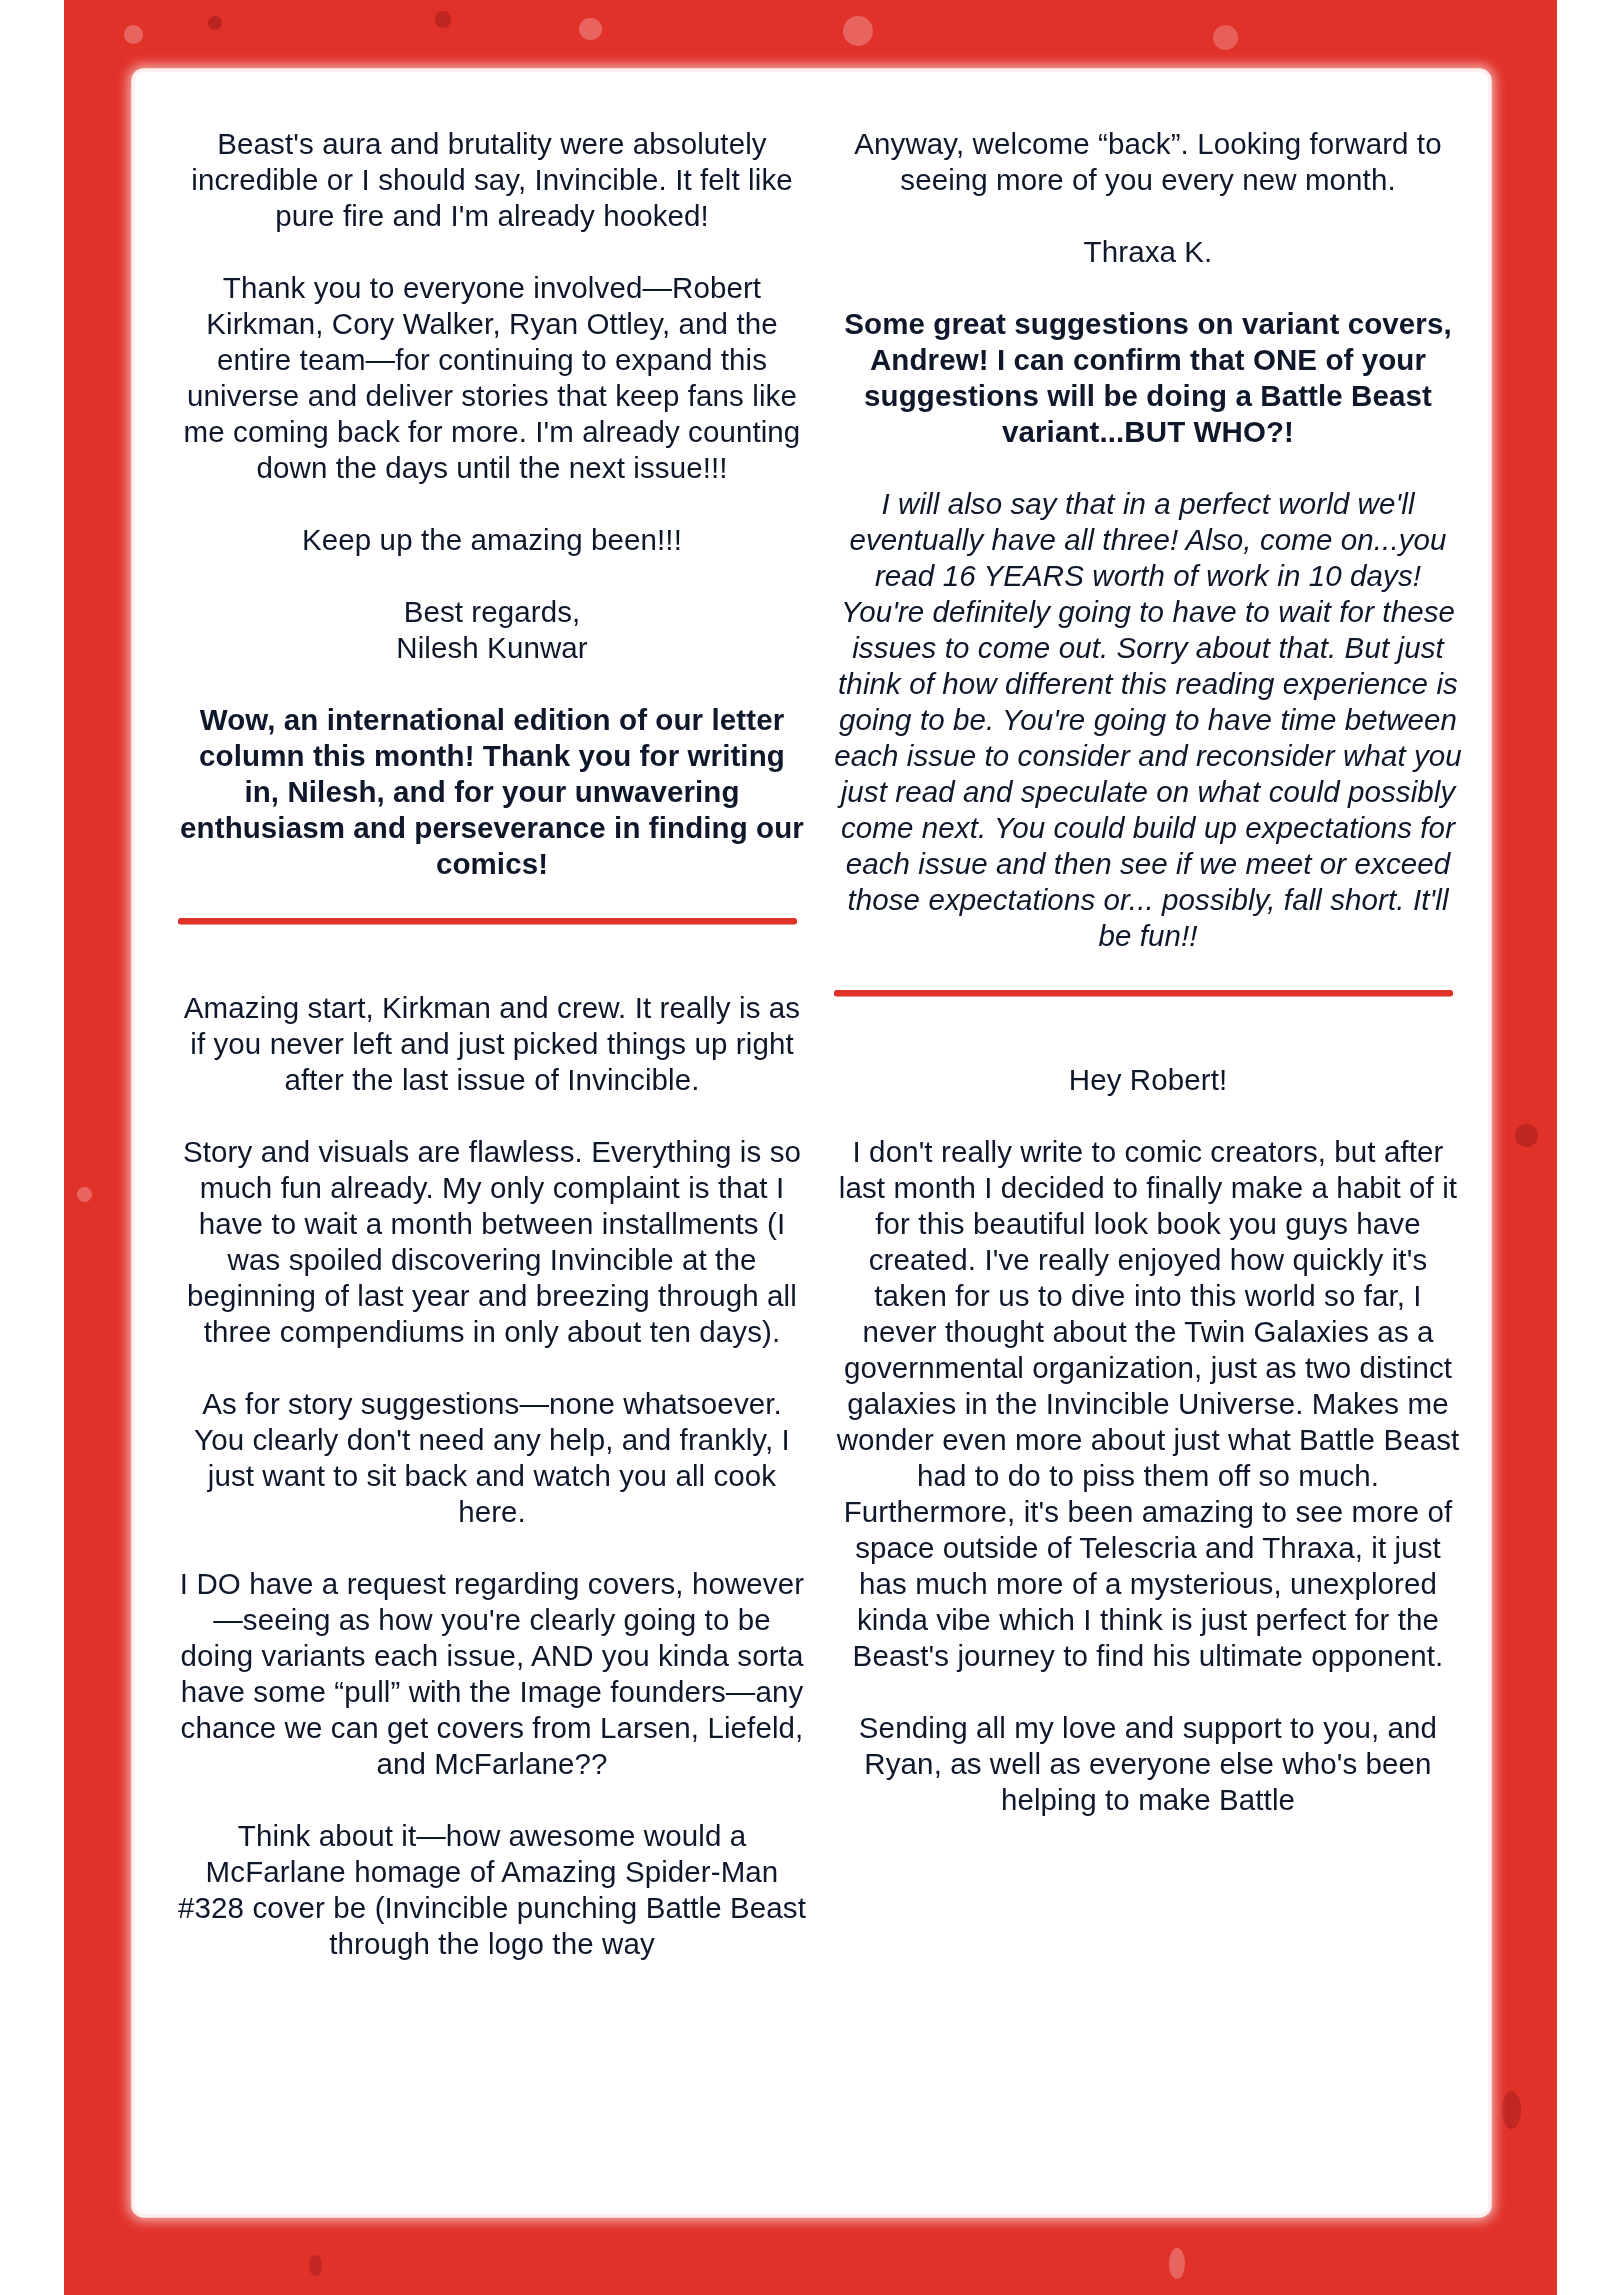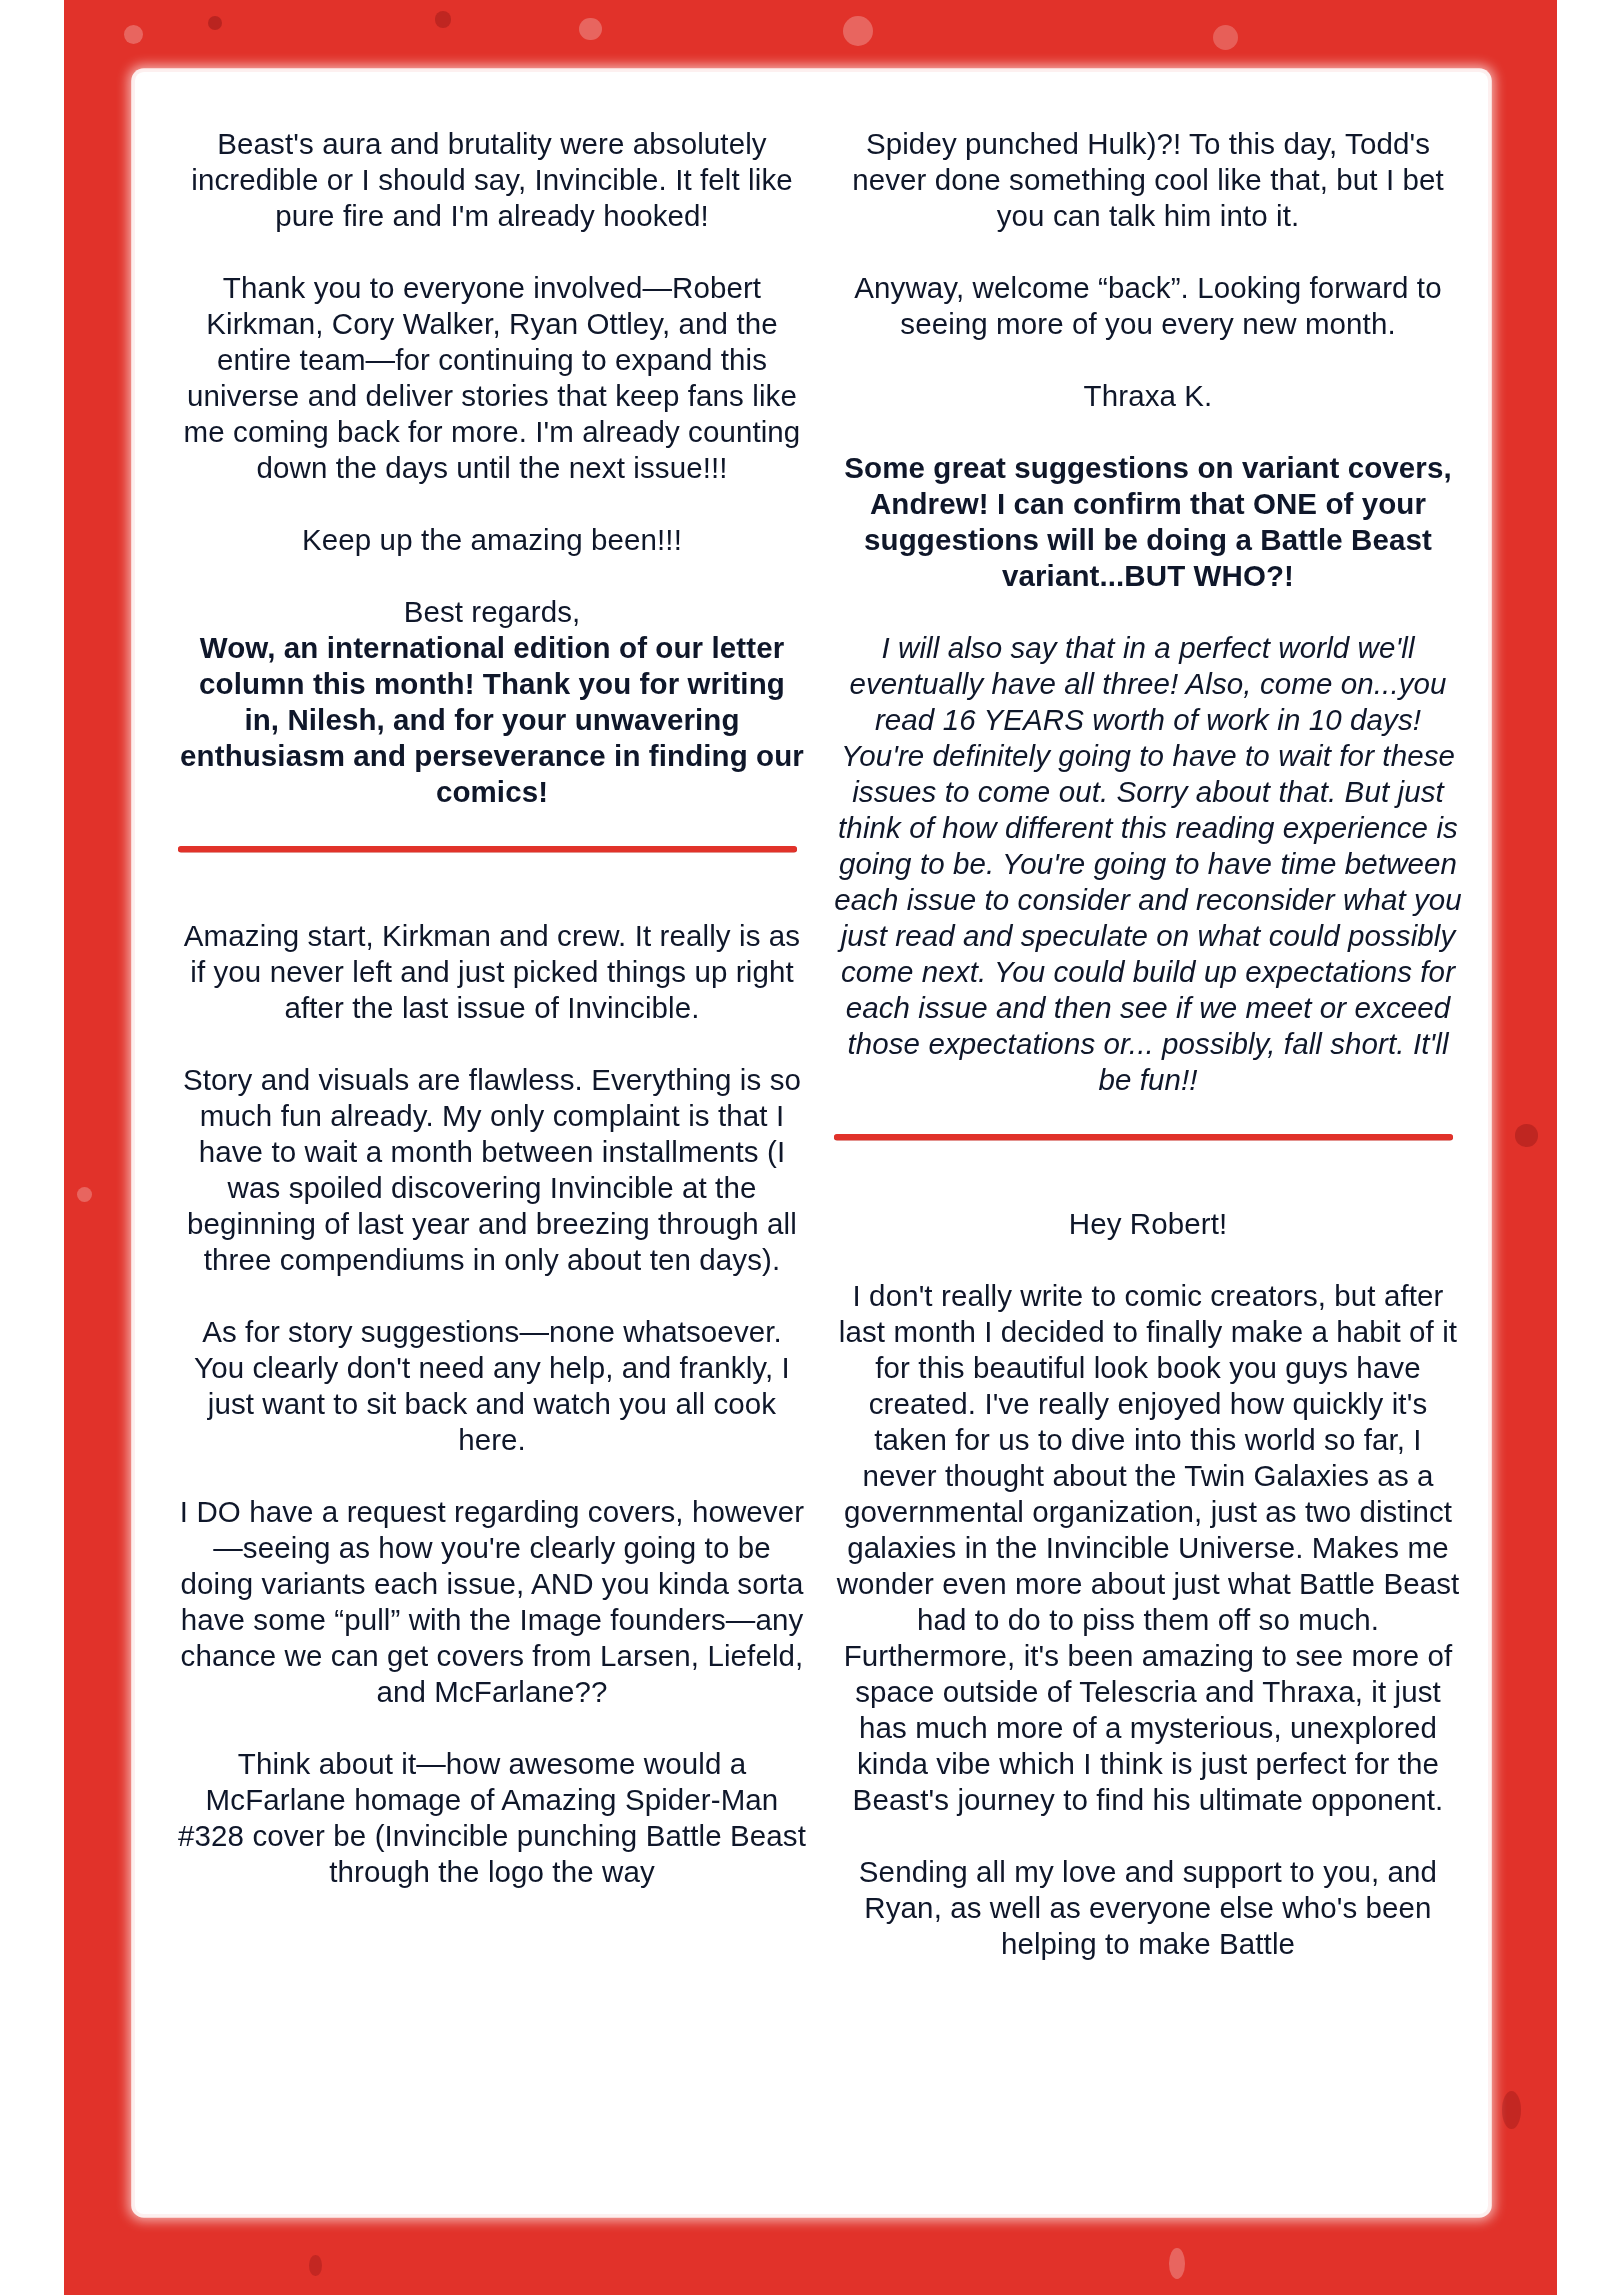--- a/index.html
+++ b/index.html
@@ -34,31 +34,31 @@
   <div class="splat" style="left:1105px;top:2248px;width:16.3px;height:31px;background:rgba(255,255,255,0.25)"></div>
   <div class="splat" style="left:245px;top:2255px;width:12.6px;height:21.4px;background:rgba(140,20,20,0.35)"></div>
   <div class="paper"></div>
 </div>
 
 <div class="col left">
   <p class="p">Beast's aura and brutality were absolutely incredible or I should say, Invincible. It felt like pure fire and I'm already hooked!</p>
   <p class="p">Thank you to everyone involved—Robert Kirkman, Cory Walker, Ryan Ottley, and the entire team—for continuing to expand this universe and deliver stories that keep fans like me coming back for more. I'm already counting down the days until the next issue!!!</p>
   <p class="p">Keep up the amazing been!!!</p>
   <p class="p tight">Best regards,</p>
+  <p class="p">Nilesh Kunwar</p>
   <p class="p bold">Wow, an international edition of our letter column this month! Thank you for writing in, Nilesh, and for your unwavering enthusiasm and perseverance in finding our comics!</p>
   <div class="divider"></div>
   <p class="p">Amazing start, Kirkman and crew. It really is as if you never left and just picked things up right after the last issue of Invincible.</p>
   <p class="p">Story and visuals are flawless. Everything is so much fun already. My only complaint is that I have to wait a month between installments (I was spoiled discovering Invincible at the beginning of last year and breezing through all three compendiums in only about ten days).</p>
   <p class="p">As for story suggestions—none whatsoever. You clearly don't need any help, and frankly, I just want to sit back and watch you all cook here.</p>
   <p class="p">I DO have a request regarding covers, however—seeing as how you're clearly going to be doing variants each issue, AND you kinda sorta have some “pull” with the Image founders—any chance we can get covers from Larsen, Liefeld, and McFarlane??</p>
   <p class="p">Think about it—how awesome would a McFarlane homage of Amazing Spider-Man #328 cover be (Invincible punching Battle Beast through the logo the way</p>
 </div>
 
 <div class="col right">
-  <p class="p">Spidey punched Hulk)?! To this day, Todd's never done something cool like that, but I bet you can talk him into it.</p>
   <p class="p"> Anyway, welcome “back”. Looking forward to seeing more of you every new month.</p>
   <p class="p">Thraxa K.</p>
   <p class="p bold">Some great suggestions on variant covers, Andrew! I can confirm that ONE of your suggestions will be doing a Battle Beast variant...BUT WHO?!</p>
   <p class="p ital">I will also say that in a perfect world we'll eventually have all three! Also, come on...you read 16 YEARS worth of work in 10 days! You're definitely going to have to wait for these issues to come out. Sorry about that. But just think of how different this reading experience is going to be. You're going to have time between each issue to consider and reconsider what you just read and speculate on what could possibly come next. You could build up expectations for each issue and then see if we meet or exceed those expectations or... possibly, fall short. It'll be fun!!</p>
   <div class="divider"></div>
   <p class="p">Hey Robert!</p>
   <p class="p">I don't really write to comic creators, but after last month I decided to finally make a habit of it for this beautiful look book you guys have created. I've really enjoyed how quickly it's taken for us to dive into this world so far, I never thought about the Twin Galaxies as a governmental organization, just as two distinct galaxies in the Invincible Universe. Makes me wonder even more about just what Battle Beast had to do to piss them off so much. Furthermore, it's been amazing to see more of space outside of Telescria and Thraxa, it just has much more of a mysterious, unexplored kinda vibe which I think is just perfect for the Beast's journey to find his ultimate opponent.</p>
   <p class="p">Sending all my love and support to you, and Ryan, as well as everyone else who's been helping to make Battle</p>
 </div>
 

